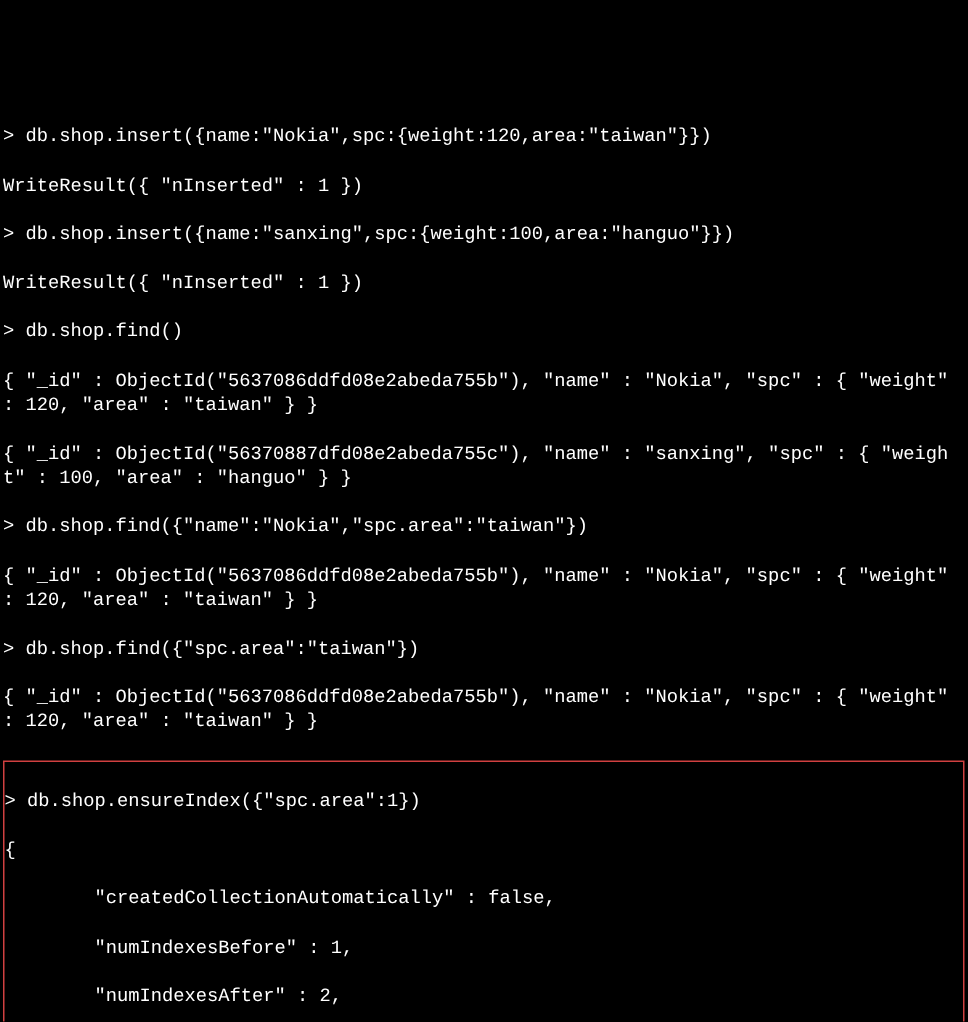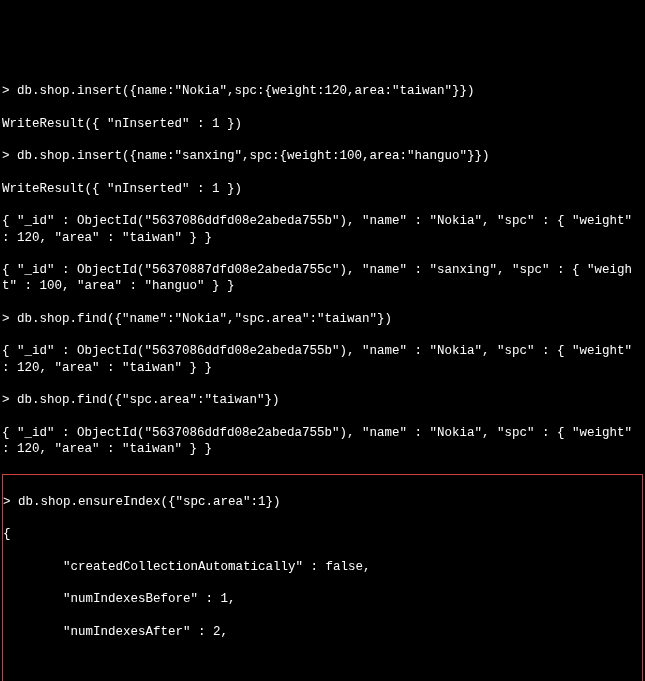--- a/index.html
+++ b/index.html
@@ -33,20 +33,21 @@
 </head>
 <body>
 
 
 
 <div>
 <span class="line">&gt; db.shop.insert({name:"Nokia",spc:{weight:120,area:"taiwan"}})</span>
 <span class="line">WriteResult({ "nInserted" : 1 })</span>
 <span class="line">&gt; db.shop.insert({name:"sanxing",spc:{weight:100,area:"hanguo"}})</span>
 <span class="line">WriteResult({ "nInserted" : 1 })</span>
+<span class="line">&gt; db.shop.find()</span>
 <span class="line">{ "_id" : ObjectId("5637086ddfd08e2abeda755b"), "name" : "Nokia", "spc" : { "weight" : 120, "area" : "taiwan" } }</span>
 <span class="line">{ "_id" : ObjectId("56370887dfd08e2abeda755c"), "name" : "sanxing", "spc" : { "weight" : 100, "area" : "hanguo" } }</span>
 <span class="line">&gt; db.shop.find({"name":"Nokia","spc.area":"taiwan"})</span>
 <span class="line">{ "_id" : ObjectId("5637086ddfd08e2abeda755b"), "name" : "Nokia", "spc" : { "weight" : 120, "area" : "taiwan" } }</span>
 <span class="line">&gt; db.shop.find({"spc.area":"taiwan"})</span>
 <span class="line">{ "_id" : ObjectId("5637086ddfd08e2abeda755b"), "name" : "Nokia", "spc" : { "weight" : 120, "area" : "taiwan" } }</span>
 <div class="highlight-box">
 <span class="line">&gt; db.shop.ensureIndex({"spc.area":1})</span>
 <span class="line">{</span>
 <span class="line">        "createdCollectionAutomatically" : false,</span>

